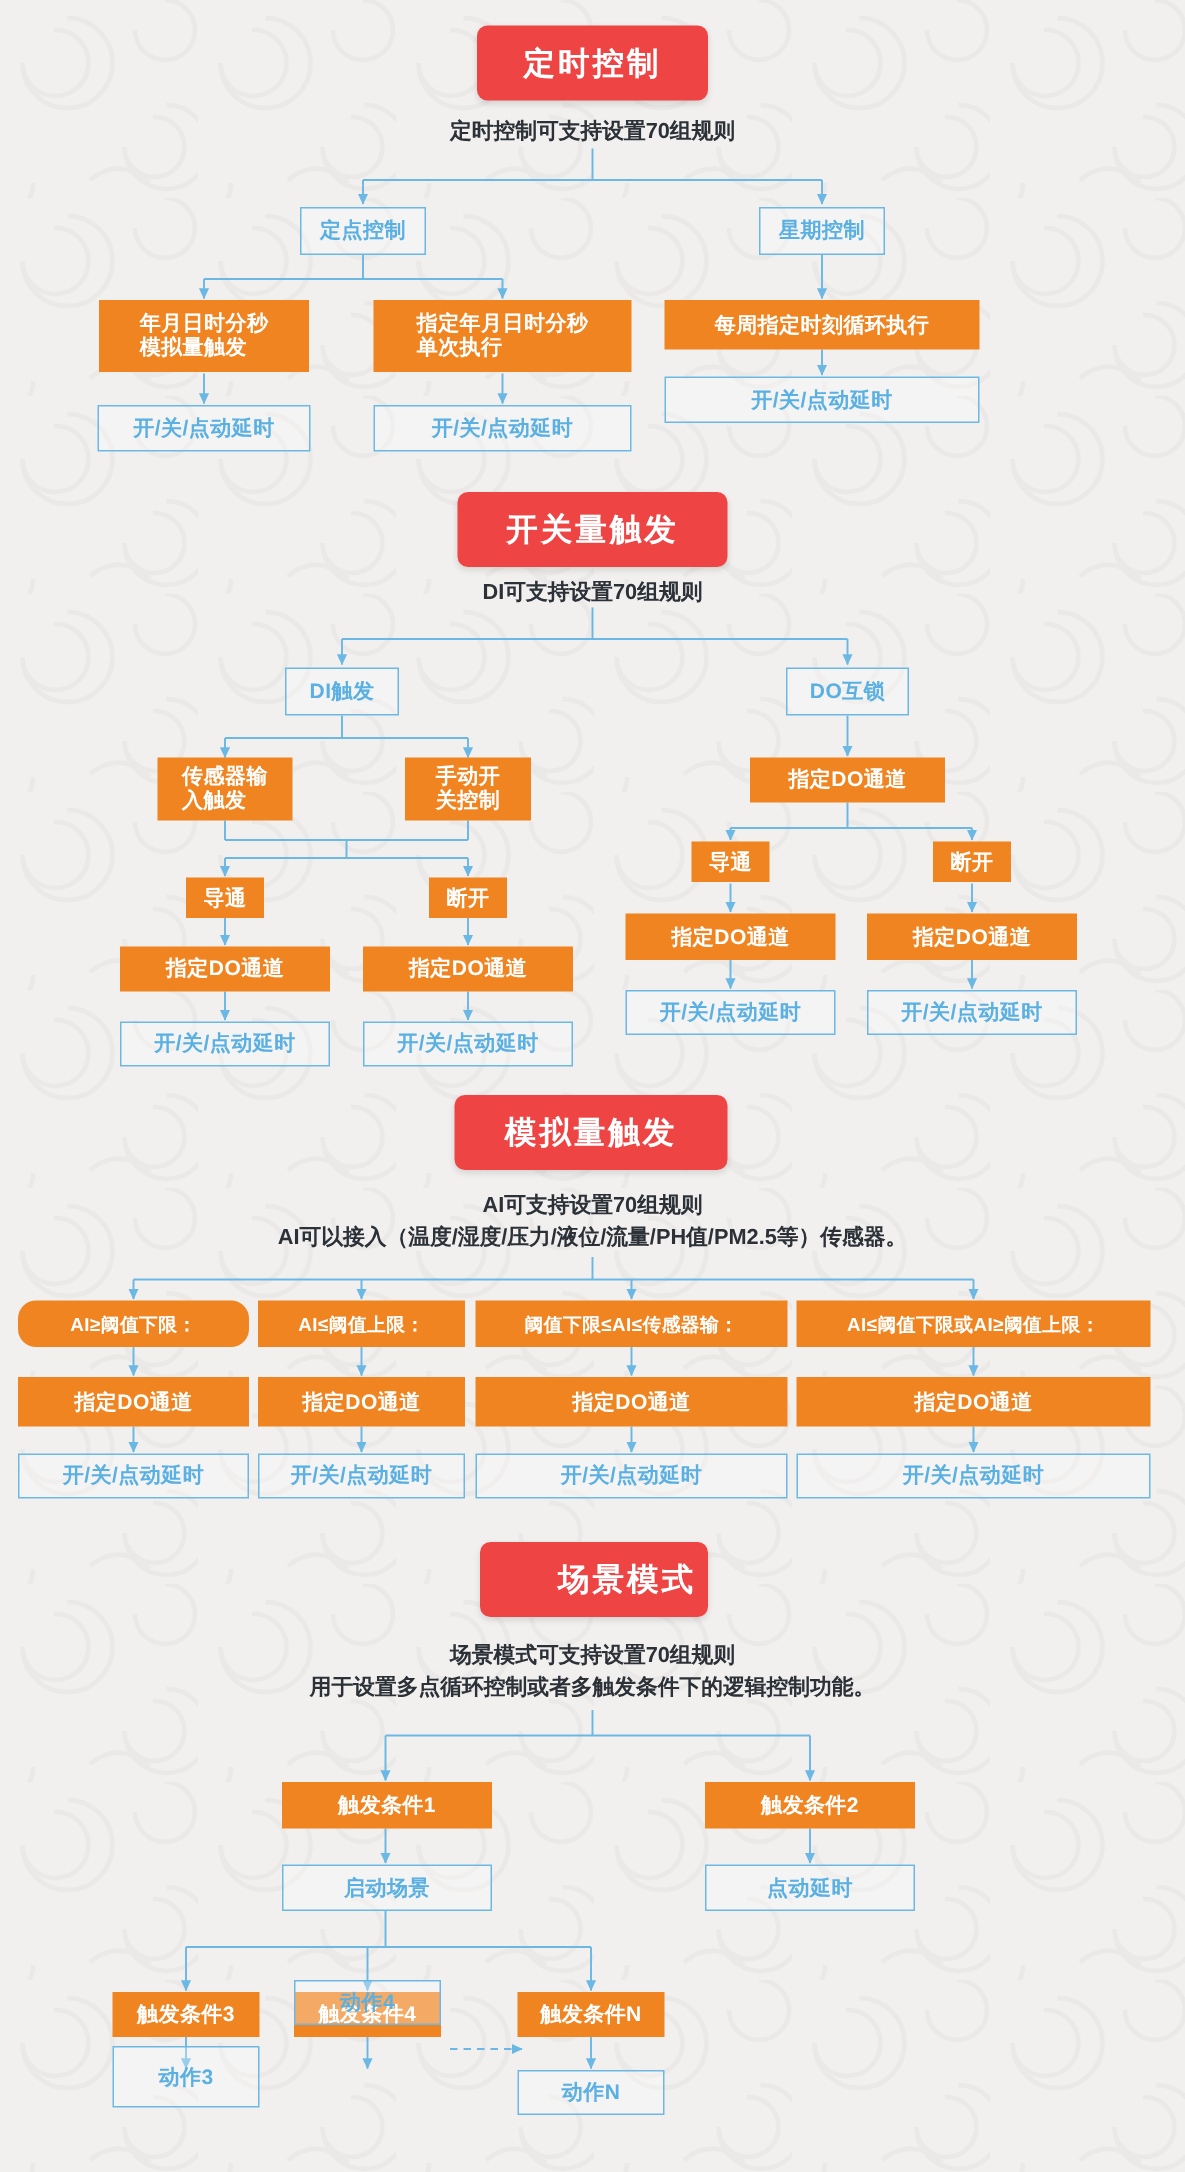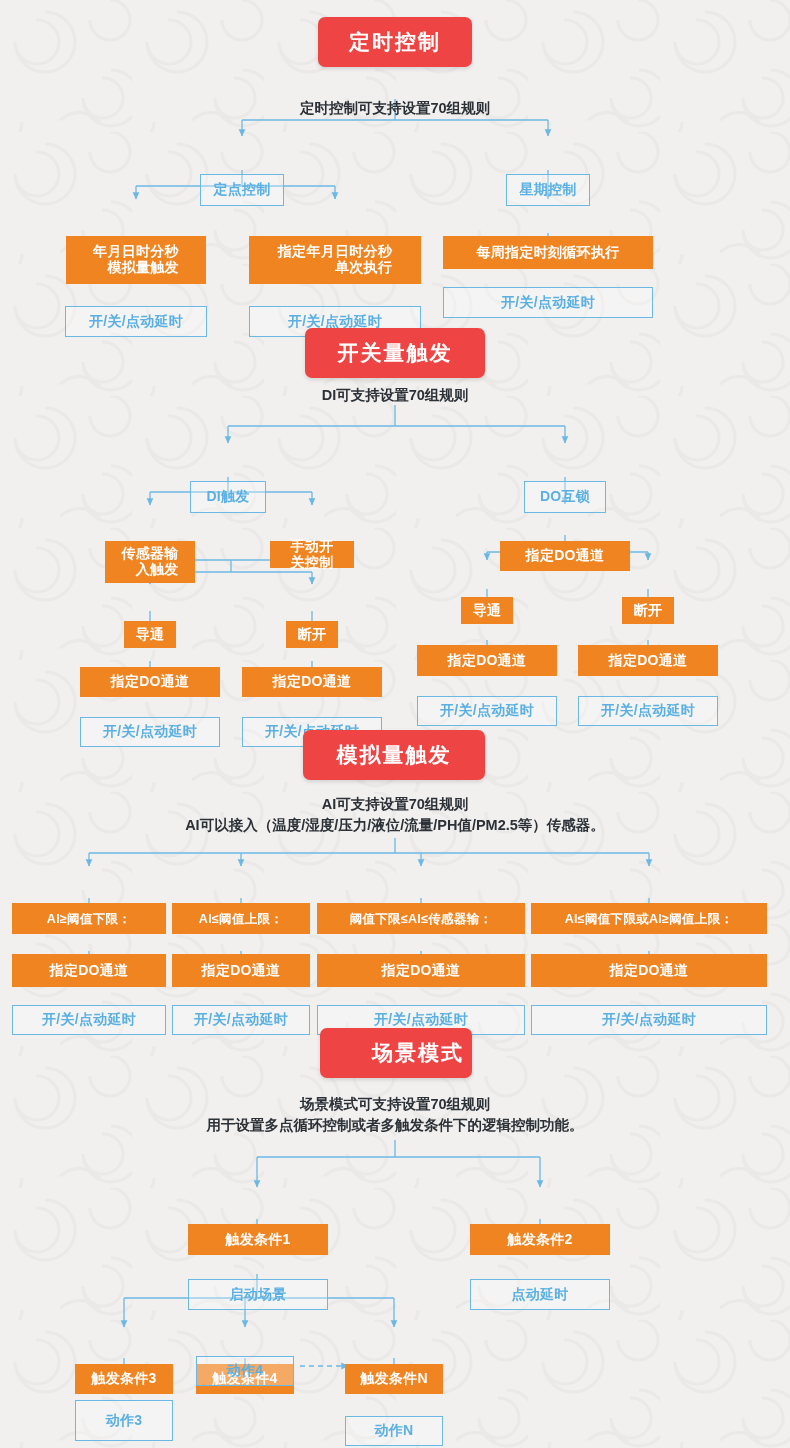--- a/index.html
+++ b/index.html
@@ -13,23 +13,22 @@
   #texture{
     position:absolute;left:0;top:0;width:790px;height:1448px;
     pointer-events:none;opacity:.55;
   }
   #canvas{position:absolute;left:0;top:0;width:790px;height:1448px;}
   #wires{position:absolute;left:0;top:0;width:790px;height:1448px;pointer-events:none;}
 
   .node{
     position:absolute;box-sizing:border-box;
     display:flex;align-items:center;justify-content:center;
-    text-align:right;line-height:1.12;
+    text-align:left;line-height:1.12;
     white-space:pre-line;
-    margin-top:36px;
   }
   
   .orange{
     background:#f08421;color:#ffffff;
     font-weight:700;font-size:14px;letter-spacing:.3px;
   }
   
   .outline{
     background:rgba(255,255,255,0.30);
     border:1px solid #6cb8e4;
@@ -160,21 +159,21 @@
     <path d="M245,1358 L245,1379" marker-end="url(#ar)"></path>
     <path d="M394,1358 L394,1379" marker-end="url(#ar)"></path>
   </g>
 
   <path d="M300,1366 L348,1366" stroke="#6cb8e4" stroke-width="1.3" fill="none" stroke-dasharray="5,4" marker-end="url(#ar)"></path>
 </svg>
 
 <div id="canvas">
 
   <div class="badge" style="left:318px;top:17px;width:154px;height:50px;">定时控制</div>
-  <div class="desc" style="top:78px;margin-top:20px;">定时控制可支持设置70组规则</div>
+  <div class="desc" style="top:78px;">定时控制可支持设置70组规则</div>
 
   <div class="node outline" style="left:200px;top:138px;width:84px;height:32px;">定点控制</div>
   <div class="node outline" style="left:506px;top:138px;width:84px;height:32px;">星期控制</div>
 
   <div class="node orange" style="left:66px;top:200px;width:140px;height:48px;">年月日时分秒
 模拟量触发</div>
   <div class="node orange" style="left:249px;top:200px;width:172px;height:48px;">指定年月日时分秒
 单次执行</div>
   <div class="node orange" style="left:443px;top:200px;width:210px;height:33px;">每周指定时刻循环执行</div>
 
@@ -183,21 +182,21 @@
   <div class="node outline" style="left:443px;top:251px;width:210px;height:31px;">开/关/点动延时</div>
 
   <div class="badge" style="left:305px;top:328px;width:180px;height:50px;">开关量触发</div>
   <div class="desc" style="top:385px;">DI可支持设置70组规则</div>
 
   <div class="node outline" style="left:190px;top:445px;width:76px;height:32px;">DI触发</div>
   <div class="node outline" style="left:524px;top:445px;width:82px;height:32px;">DO互锁</div>
 
   <div class="node orange" style="left:105px;top:505px;width:90px;height:42px;">传感器输
 入触发</div>
-  <div class="node orange" style="left:270px;top:505px;width:84px;height:27px;">手动开
+  <div class="node orange" style="left:270px;top:505px;width:84px;height:42px;">手动开
 关控制</div>
 
   <div class="node orange" style="left:124px;top:585px;width:52px;height:27px;">导通</div>
   <div class="node orange" style="left:286px;top:585px;width:52px;height:27px;">断开</div>
 
   <div class="node orange" style="left:80px;top:631px;width:140px;height:30px;">指定DO通道</div>
   <div class="node orange" style="left:242px;top:631px;width:140px;height:30px;">指定DO通道</div>
 
   <div class="node outline" style="left:80px;top:681px;width:140px;height:30px;">开/关/点动延时</div>
   <div class="node outline" style="left:242px;top:681px;width:140px;height:30px;">开/关/点动延时</div>
@@ -209,21 +208,21 @@
   <div class="node orange" style="left:417px;top:609px;width:140px;height:31px;">指定DO通道</div>
   <div class="node orange" style="left:578px;top:609px;width:140px;height:31px;">指定DO通道</div>
 
   <div class="node outline" style="left:417px;top:660px;width:140px;height:30px;">开/关/点动延时</div>
   <div class="node outline" style="left:578px;top:660px;width:140px;height:30px;">开/关/点动延时</div>
 
   <div class="badge" style="left:303px;top:730px;width:182px;height:50px;">模拟量触发</div>
   <div class="desc" style="top:794px;">AI可支持设置70组规则
 AI可以接入（温度/湿度/压力/液位/流量/PH值/PM2.5等）传感器。</div>
 
-  <div class="node orange xs" style="left:12px;top:867px;width:154px;height:31px;">AI≥阈值下限：</div>
+  <div class="node orange xs" style="left:12px;top:867px;width:154px;height:31px;border-radius:12px;">AI≥阈值下限：</div>
   <div class="node orange xs" style="left:172px;top:867px;width:138px;height:31px;">AI≤阈值上限：</div>
   <div class="node orange xs" style="left:317px;top:867px;width:208px;height:31px;">阈值下限≤AI≤传感器输：</div>
   <div class="node orange xs" style="left:531px;top:867px;width:236px;height:31px;">AI≤阈值下限或AI≥阈值上限：</div>
 
   <div class="node orange" style="left:12px;top:918px;width:154px;height:33px;">指定DO通道</div>
   <div class="node orange" style="left:172px;top:918px;width:138px;height:33px;">指定DO通道</div>
   <div class="node orange" style="left:317px;top:918px;width:208px;height:33px;">指定DO通道</div>
   <div class="node orange" style="left:531px;top:918px;width:236px;height:33px;">指定DO通道</div>
 
   <div class="node outline" style="left:12px;top:969px;width:154px;height:30px;">开/关/点动延时</div>

